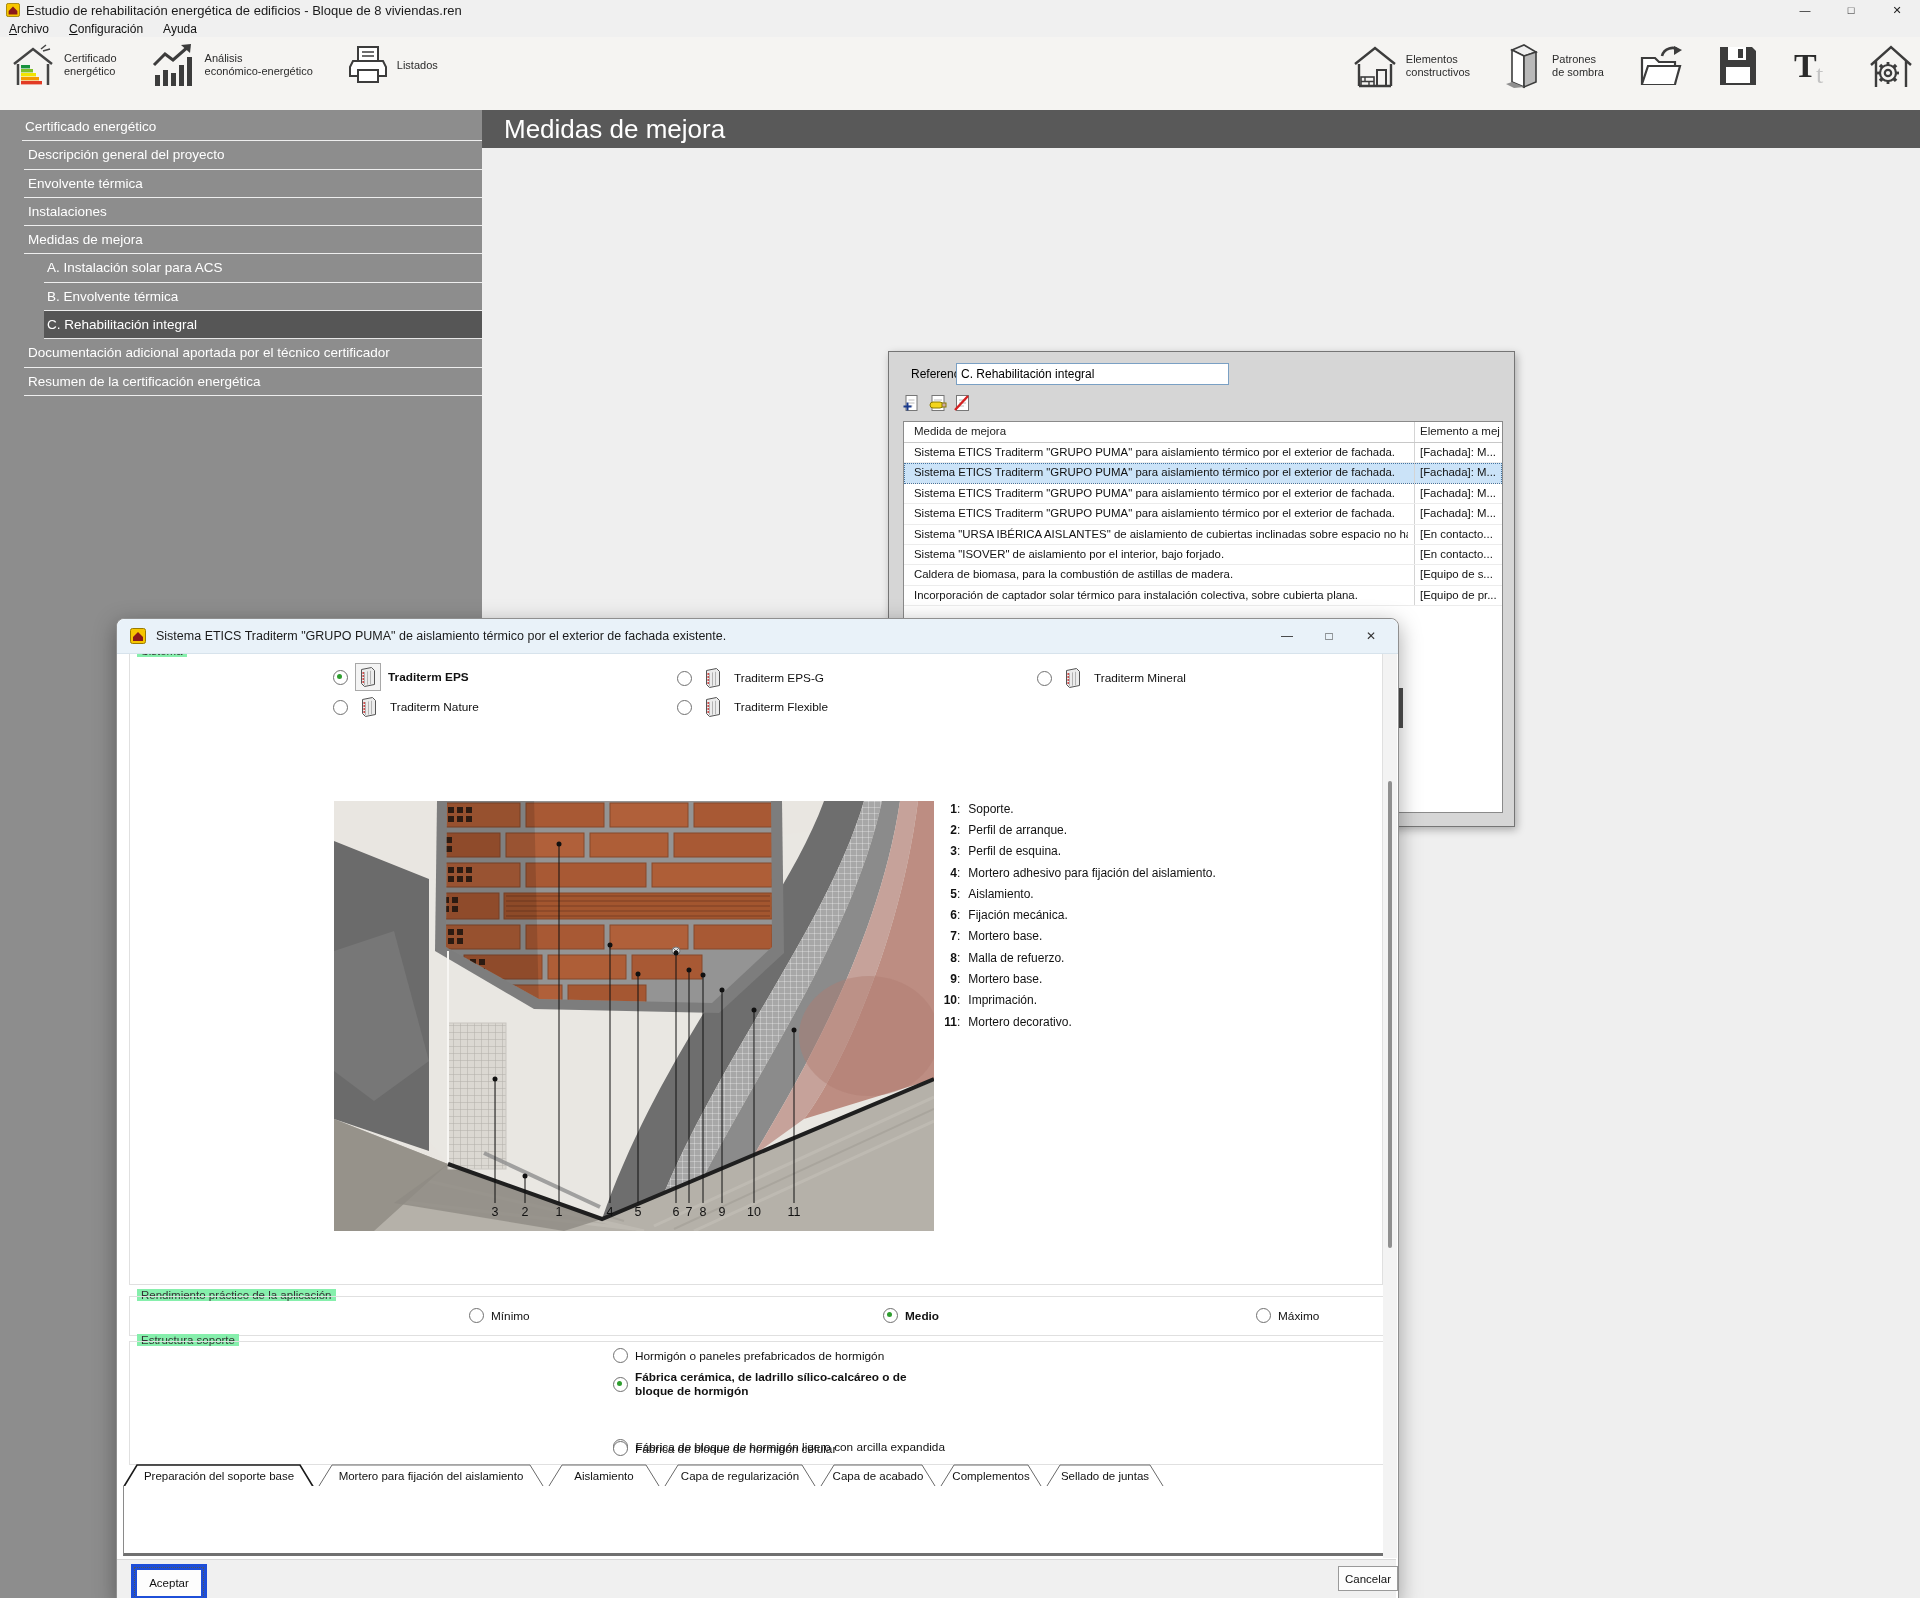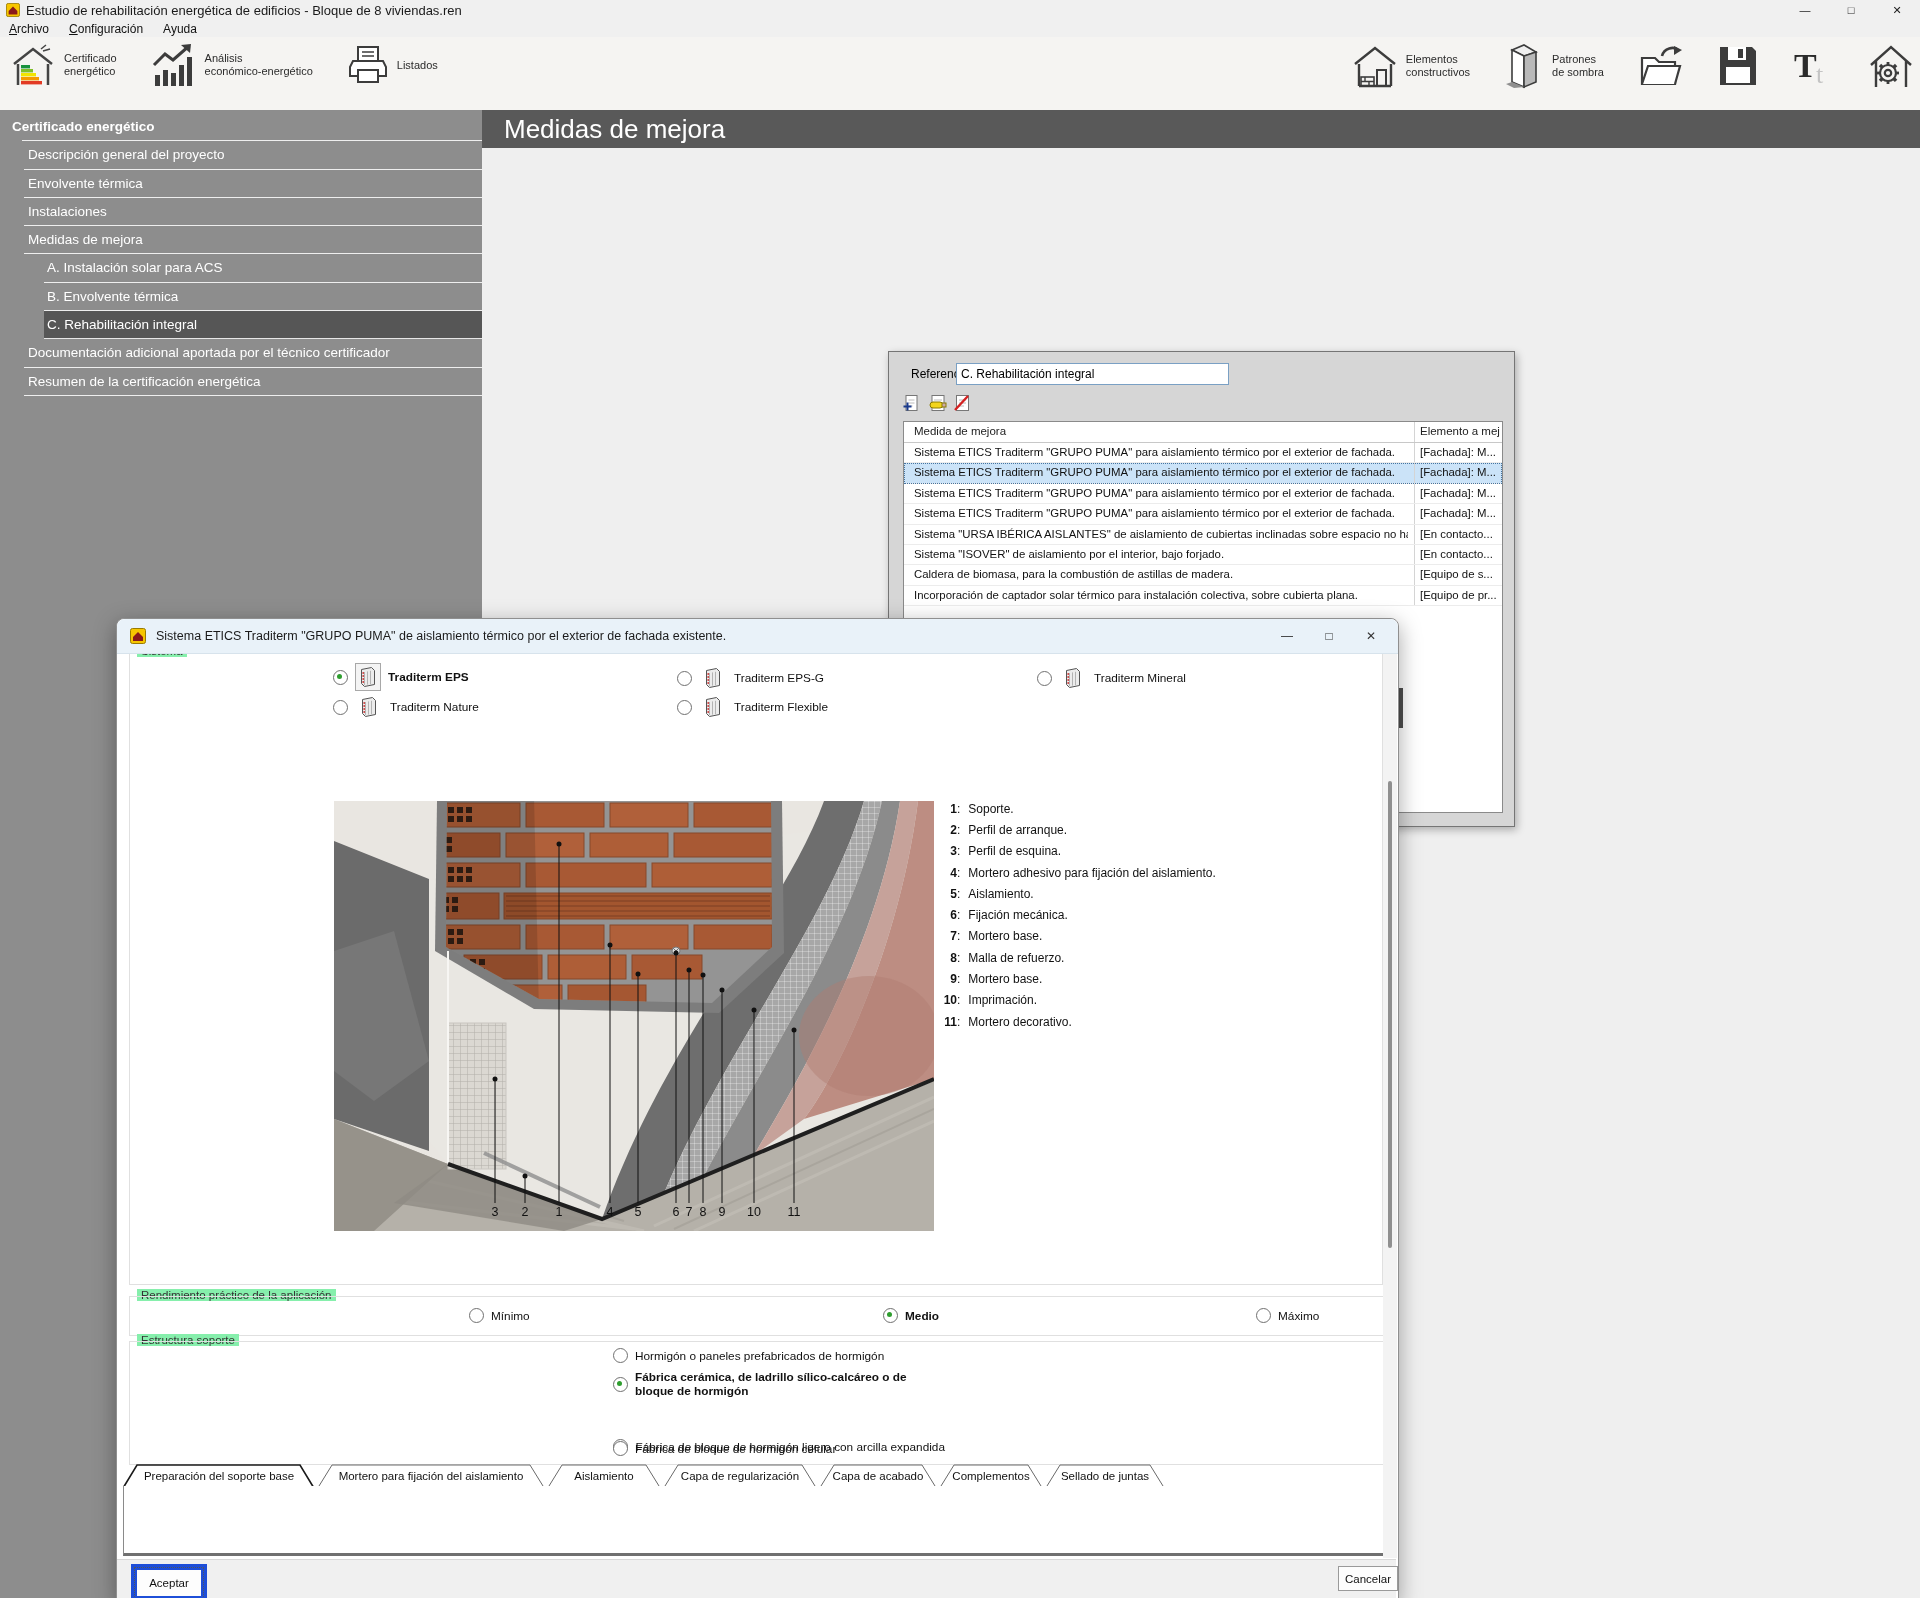--- a/index.html
+++ b/index.html
@@ -20,21 +20,21 @@
   .tb-group{position:absolute;top:6px;display:flex;align-items:center;}
   .tb-left{left:10px;gap:34px;}
   .tb-right{right:6px;gap:34px;}
   .tb-btn{display:flex;align-items:center;gap:8px;}
   .tb-label{font-size:11px;line-height:13px;color:#2b2b2b;}
   
   .sidebar{left:0;top:110px;width:482px;height:1488px;background:#8d8d8d;}
   .side-list{position:absolute;left:0;top:3px;width:482px;}
   .side-item{position:relative;height:28.3px;line-height:28.3px;color:#fff;font-size:13.5px;white-space:nowrap;overflow:hidden;}
   .side-item::after{content:"";position:absolute;right:0;bottom:0;height:1px;background:rgba(255,255,255,.85);}
-  .side-item.lvl0{padding-left:12px;font-weight:bold;}   .side-item.lvl0::after{left:22px;}
+  .side-item.lvl0{padding-left:25px;}   .side-item.lvl0::after{left:22px;}
   .side-item.lvl1{padding-left:28px;}   .side-item.lvl1::after{left:24px;}
   .side-item.lvl2{padding-left:47px;}   .side-item.lvl2::after{left:44px;}
   .side-item.selected{background:linear-gradient(to right,transparent 44px,#565656 44px);}
   
   .content-header{left:482px;top:110px;width:1438px;height:38px;background:#595959;color:#fff;font-size:26px;display:flex;align-items:center;padding-left:22px;box-sizing:border-box;}
 
   
   .mdialog{left:888px;top:351px;width:625px;height:474px;background:#d6d6d6;border:1px solid #757575;box-shadow:2px 3px 8px rgba(0,0,0,.28);z-index:10;}
   .mdialog .ref-label{left:22px;top:15px;font-size:12px;color:#000;}
   .mdialog .ref-input{left:67px;top:11px;width:263px;height:20px;border:1px solid #7aa0c4;background:#fff;font-size:12px;font-family:inherit;padding:0 4px;}

